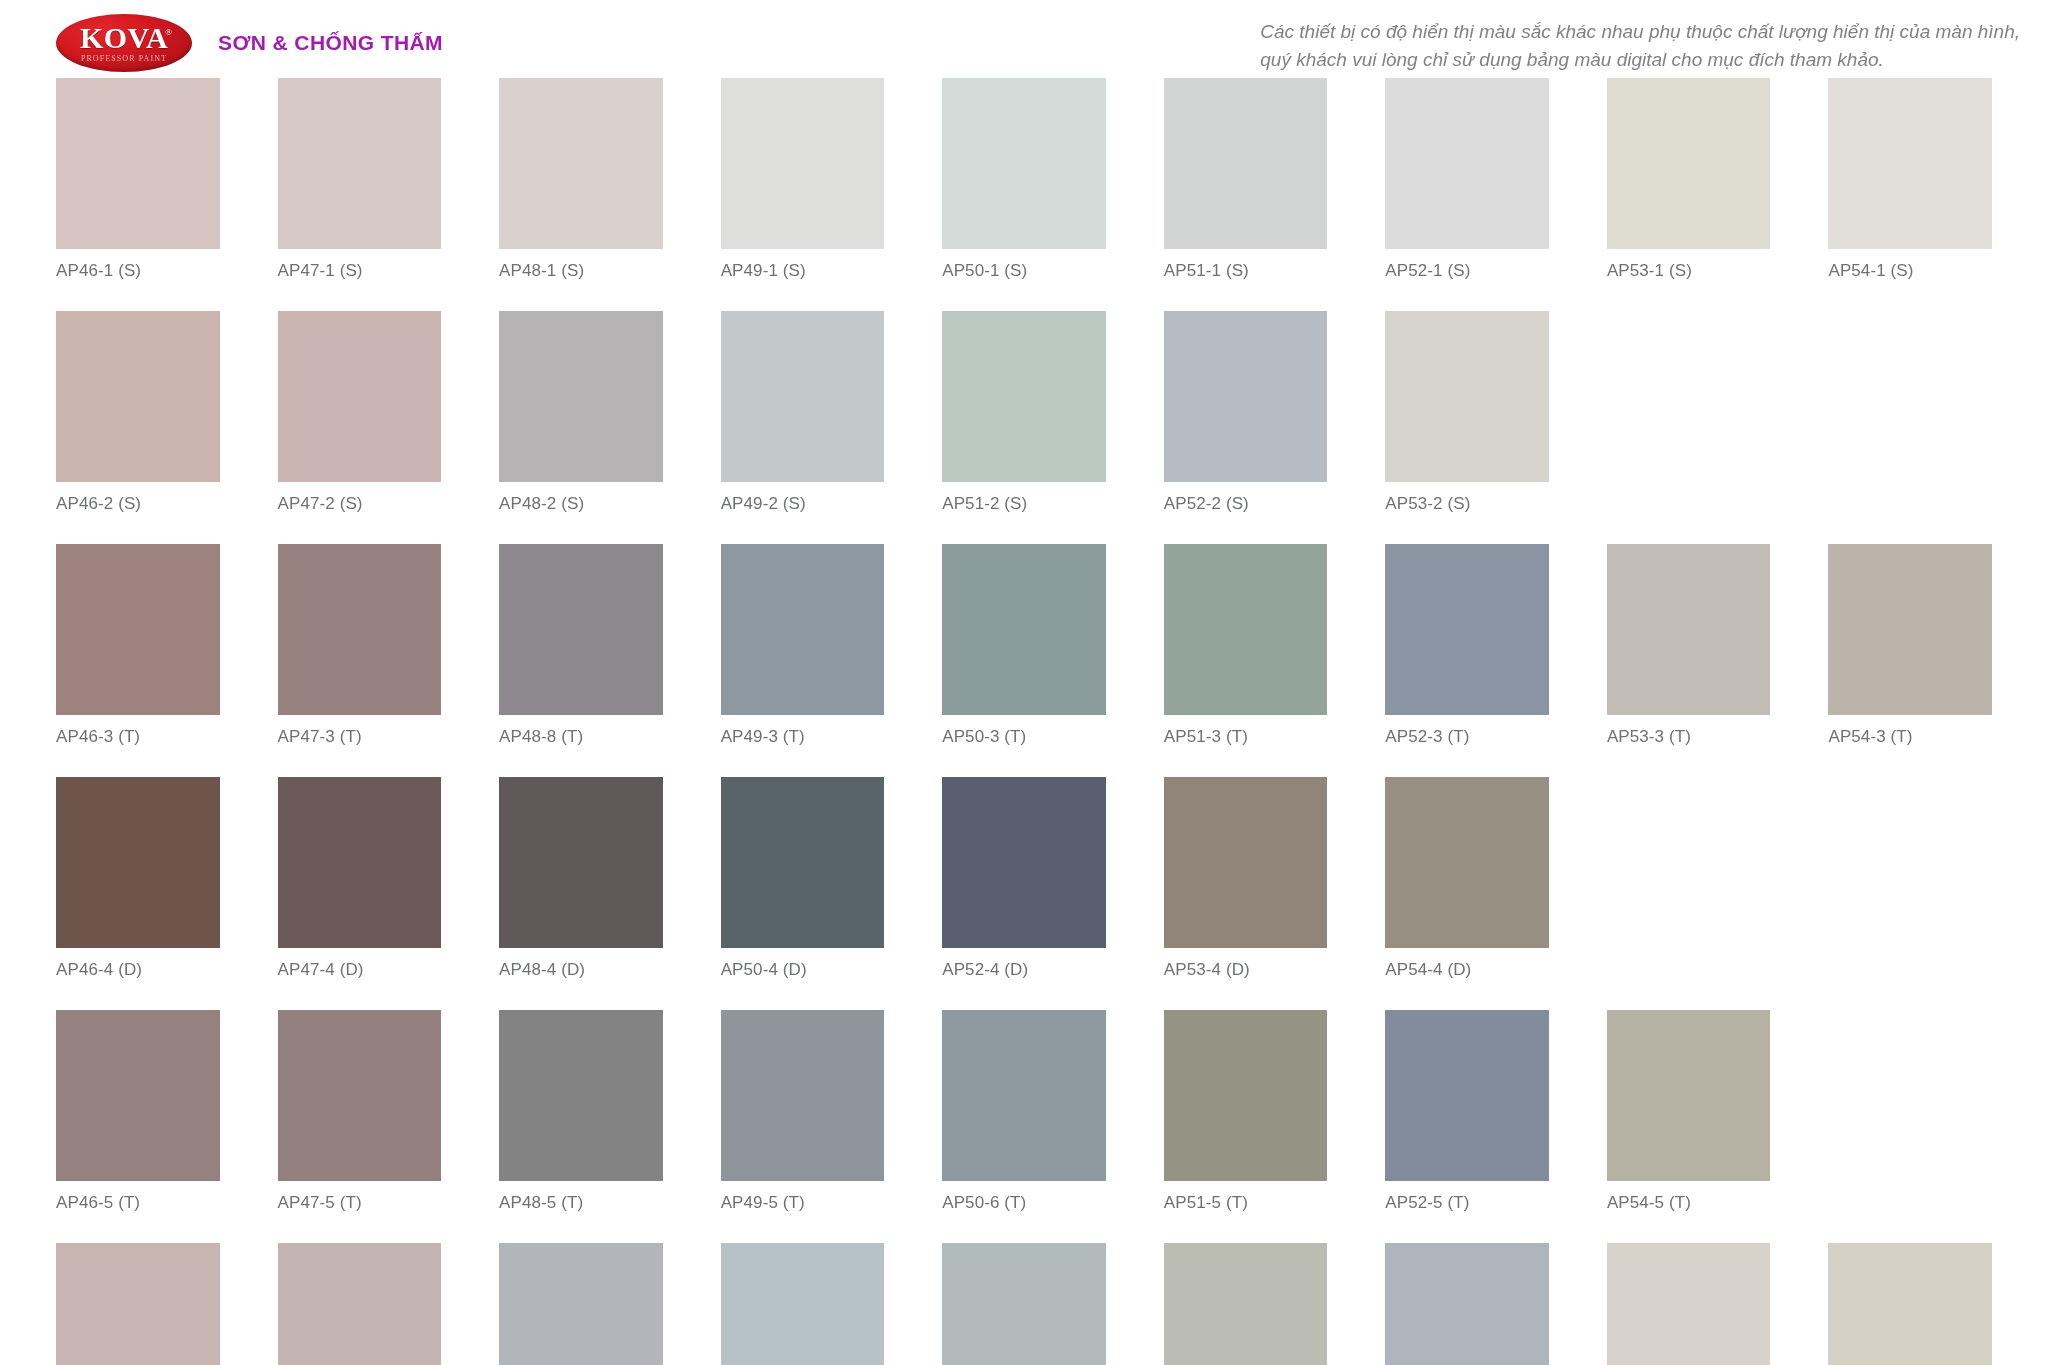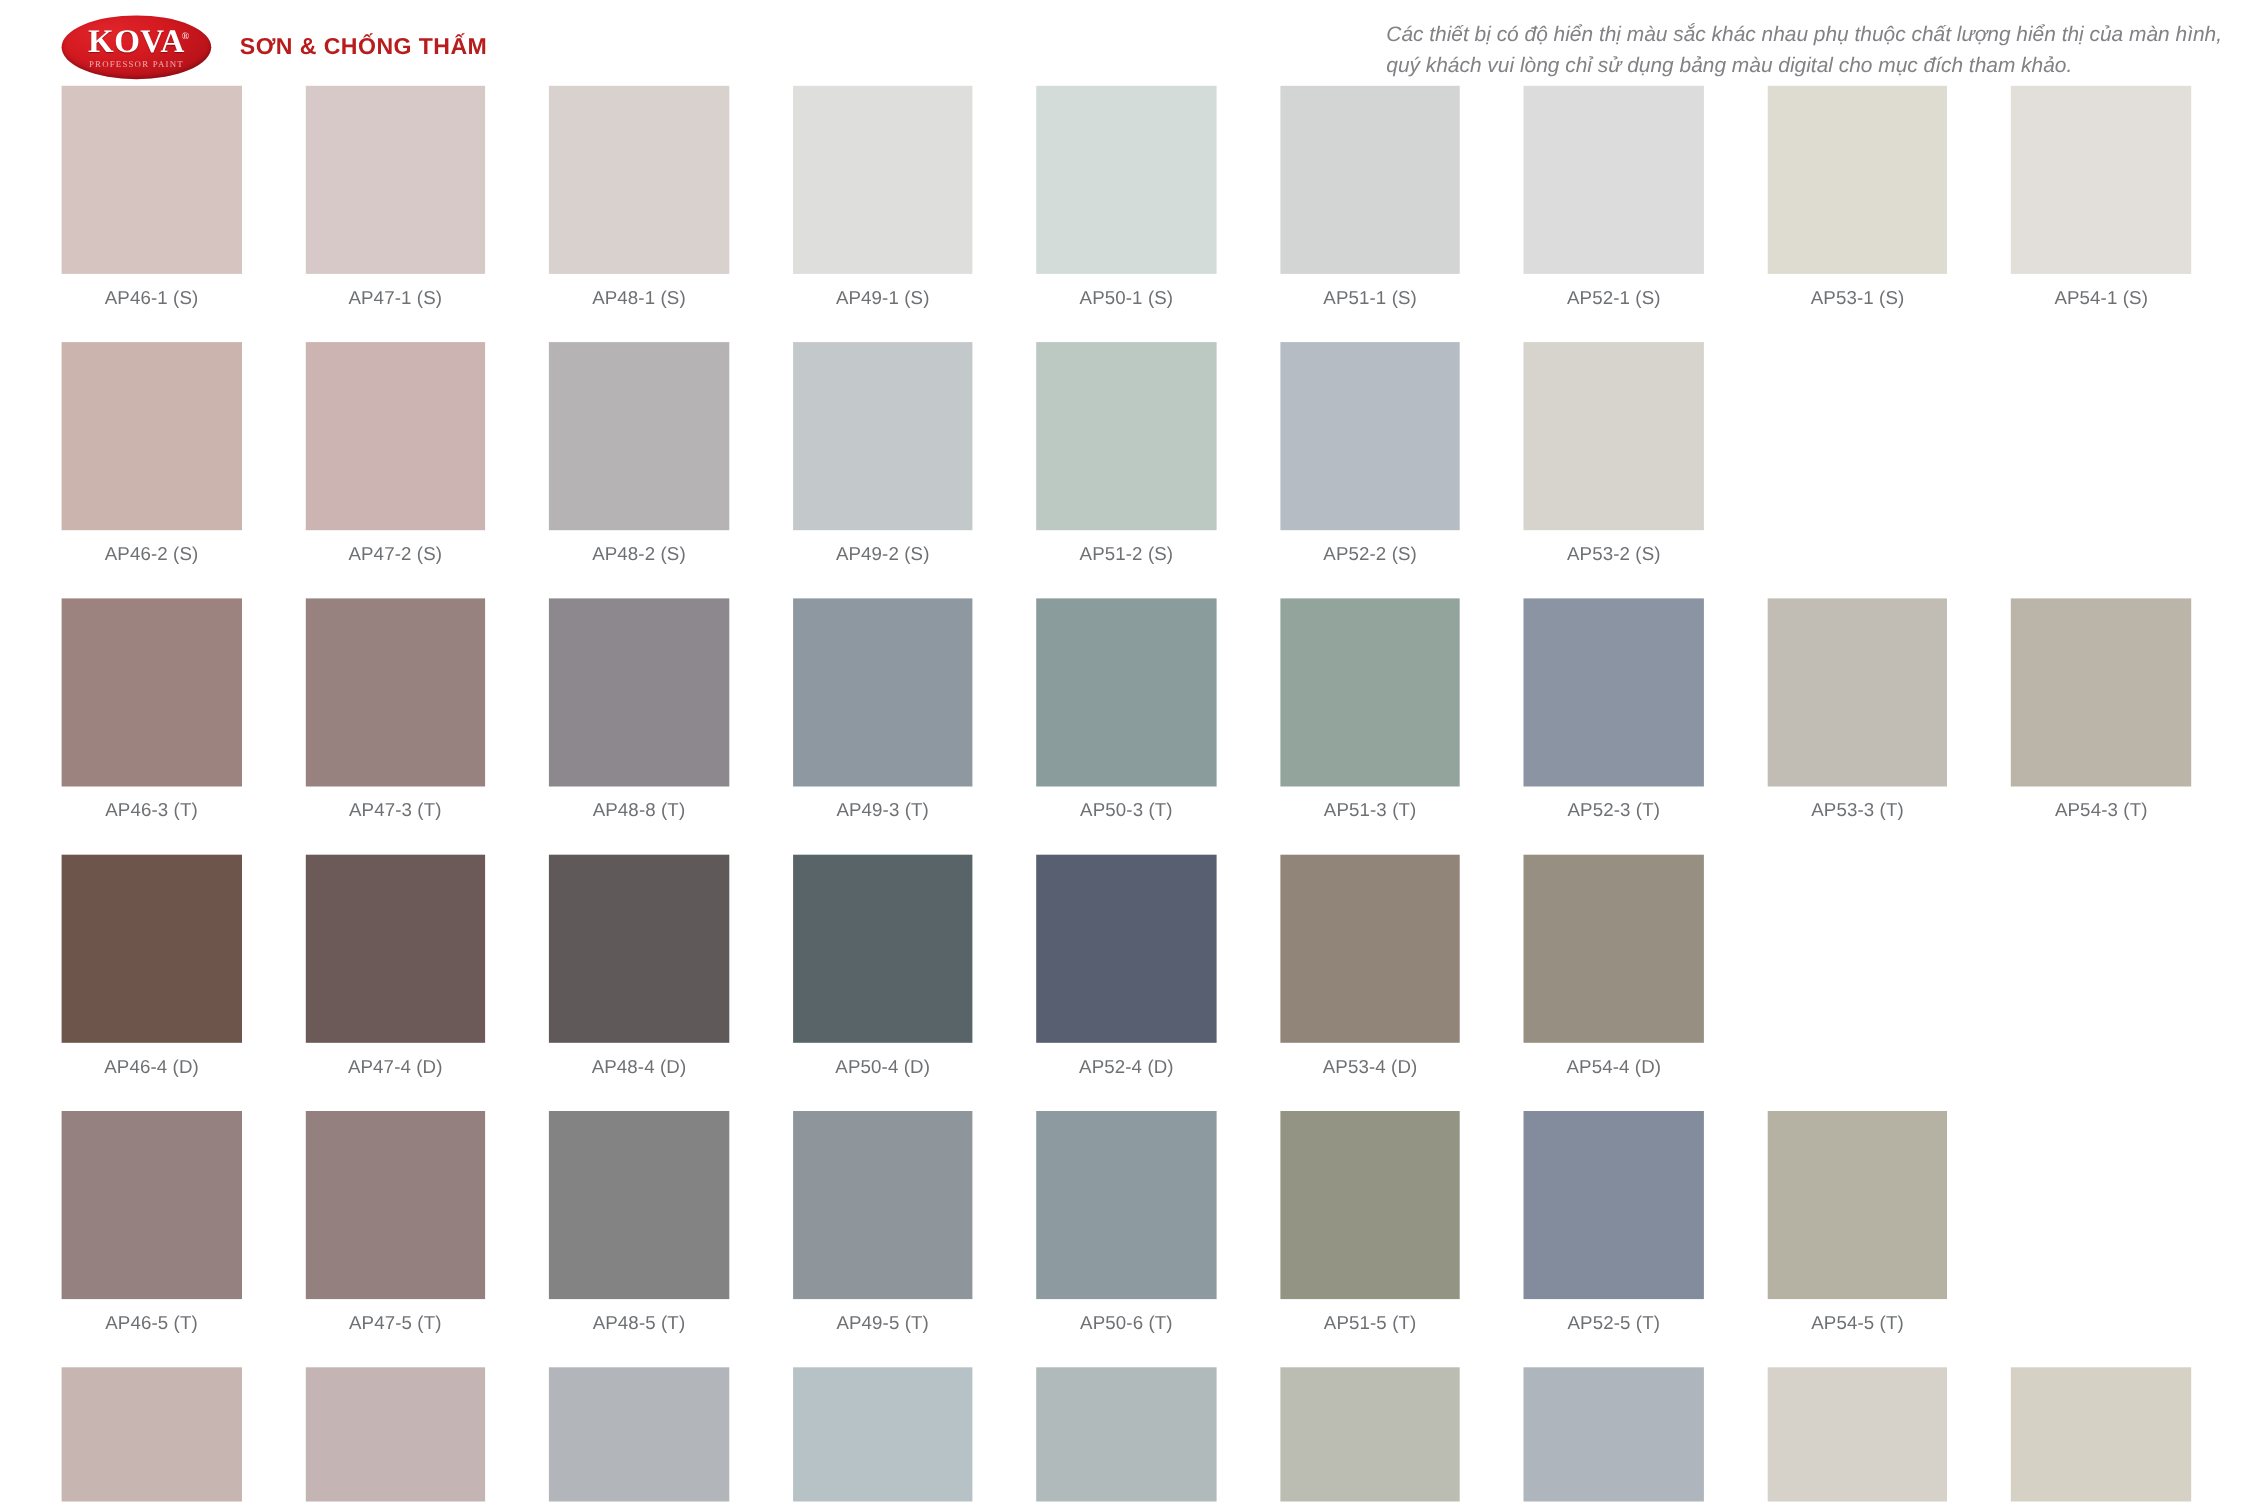--- a/index.html
+++ b/index.html
@@ -68,21 +68,21 @@
     color: #f0c5c5;
     margin-top: 1px;
     margin-bottom: 3px;
     opacity: 0.88;
   }
   .brand-tagline {
     font-family: "Liberation Sans", sans-serif;
     font-weight: bold;
     font-size: 21px;
     letter-spacing: 0.4px;
-    color: #b91c1c;
+    color: #a21caf;
     white-space: nowrap;
   }
   .disclaimer {
     margin-left: auto;
     text-align: left;
     font-size: 19px;
     font-style: italic;
     line-height: 1.45;
     color: #808285;
     padding-top: 4px;
@@ -98,21 +98,21 @@
   }
   .grid-row {
     display: grid;
     grid-template-columns: repeat(9, 1fr);
     column-gap: 58px;
     margin-bottom: 30px;
   }
   .swatch-cell {
     display: flex;
     flex-direction: column;
-    align-items: center;
+    align-items: flex-start;
   }
   .swatch-chip {
     width: 100%;
     height: 171px;
     display: block;
   }
   .swatch-label {
     font-size: 17px;
     color: #6e7073;
     margin-top: 12px;

